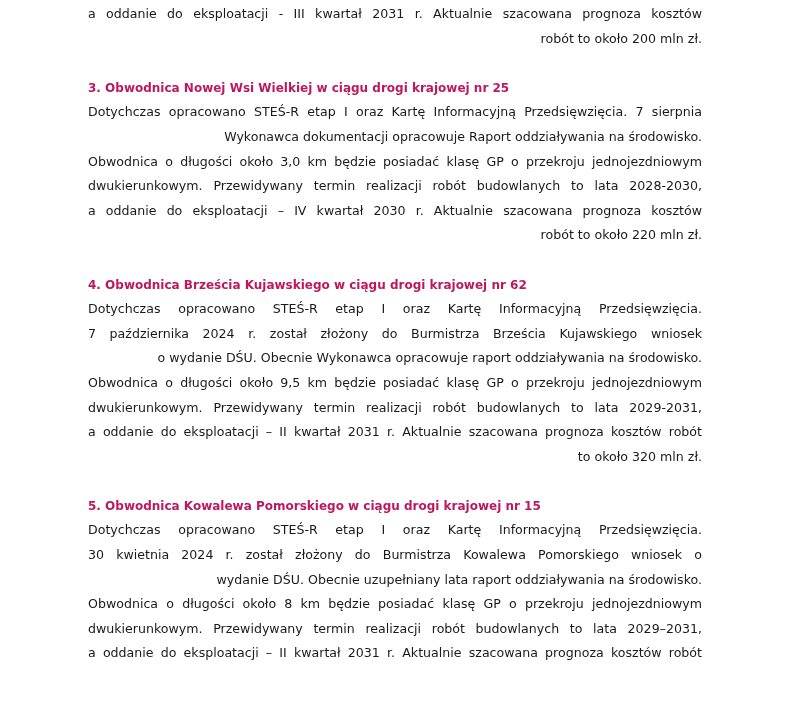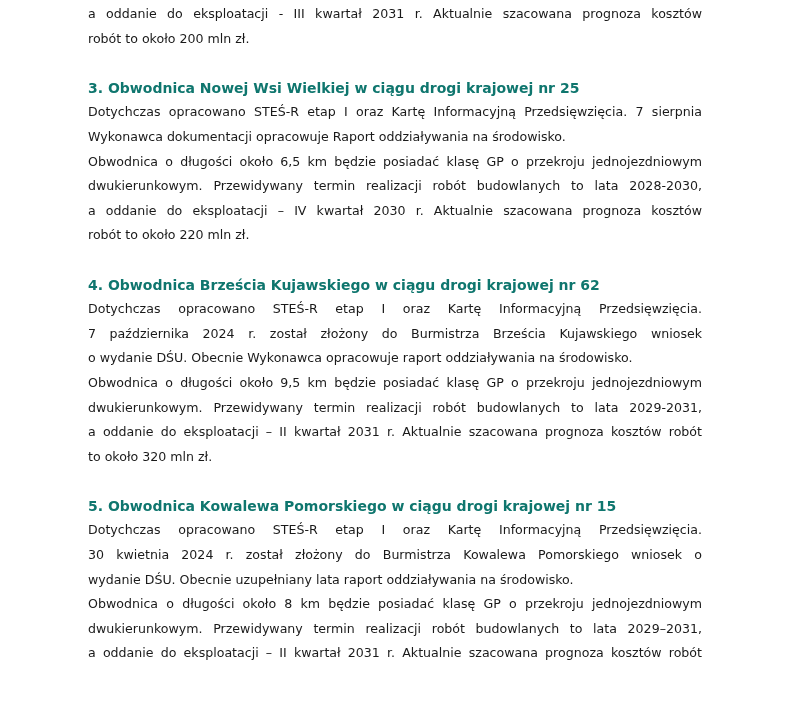--- a/index.html
+++ b/index.html
@@ -19,39 +19,40 @@
     line-height: 24.6px;
     color: #1a1a1a;
     overflow: hidden;
   }
   .para {
     margin: 0;
   }
   .line {
     height: 24.6px;
     overflow: hidden;
+    text-align: right;
   }
   
   .line.just {
     text-align: justify;
     text-align-last: justify;
   }
   .line.just::after {
     content: "";
     display: inline-block;
     width: 100%;
     height: 0;
   }
   .heading {
     margin: 24.6px 0 0 0;
     height: 24.6px;
-    font-size: 14px;
+    font-size: 12px;
     font-weight: bold;
     line-height: 24.6px;
-    color: #0f766e;
+    color: #be185d;
     overflow: hidden;
   }
 </style>
 </head>
 <body>
 
 <div class="page">
 
   <div class="para">
     <div class="line just">a oddanie do eksploatacji - III kwartał 2031 r. Aktualnie szacowana prognoza kosztów</div>
@@ -59,21 +60,21 @@
   </div>
 
   <div class="heading">3. Obwodnica Nowej Wsi Wielkiej w ciągu drogi krajowej nr 25</div>
 
   <div class="para">
     <div class="line just">Dotychczas opracowano STEŚ-R etap I oraz Kartę Informacyjną Przedsięwzięcia.  7 sierpnia</div>
     <div class="line">Wykonawca dokumentacji opracowuje Raport oddziaływania na środowisko.</div>
   </div>
 
   <div class="para">
-    <div class="line just">Obwodnica o długości około 6,5 km będzie posiadać klasę GP o przekroju jednojezdniowym</div>
+    <div class="line just">Obwodnica o długości około 3,0 km będzie posiadać klasę GP o przekroju jednojezdniowym</div>
     <div class="line just">dwukierunkowym. Przewidywany termin realizacji robót budowlanych to lata 2028-2030,</div>
     <div class="line just">a oddanie do eksploatacji – IV kwartał 2030 r. Aktualnie szacowana prognoza kosztów</div>
     <div class="line">robót to około 220 mln zł.</div>
   </div>
 
   <div class="heading">4. Obwodnica Brześcia Kujawskiego w ciągu drogi krajowej nr 62</div>
 
   <div class="para">
     <div class="line just">Dotychczas opracowano STEŚ-R etap I oraz Kartę Informacyjną Przedsięwzięcia.</div>
     <div class="line just">7 października 2024 r. został złożony do Burmistrza Brześcia Kujawskiego wniosek</div>

